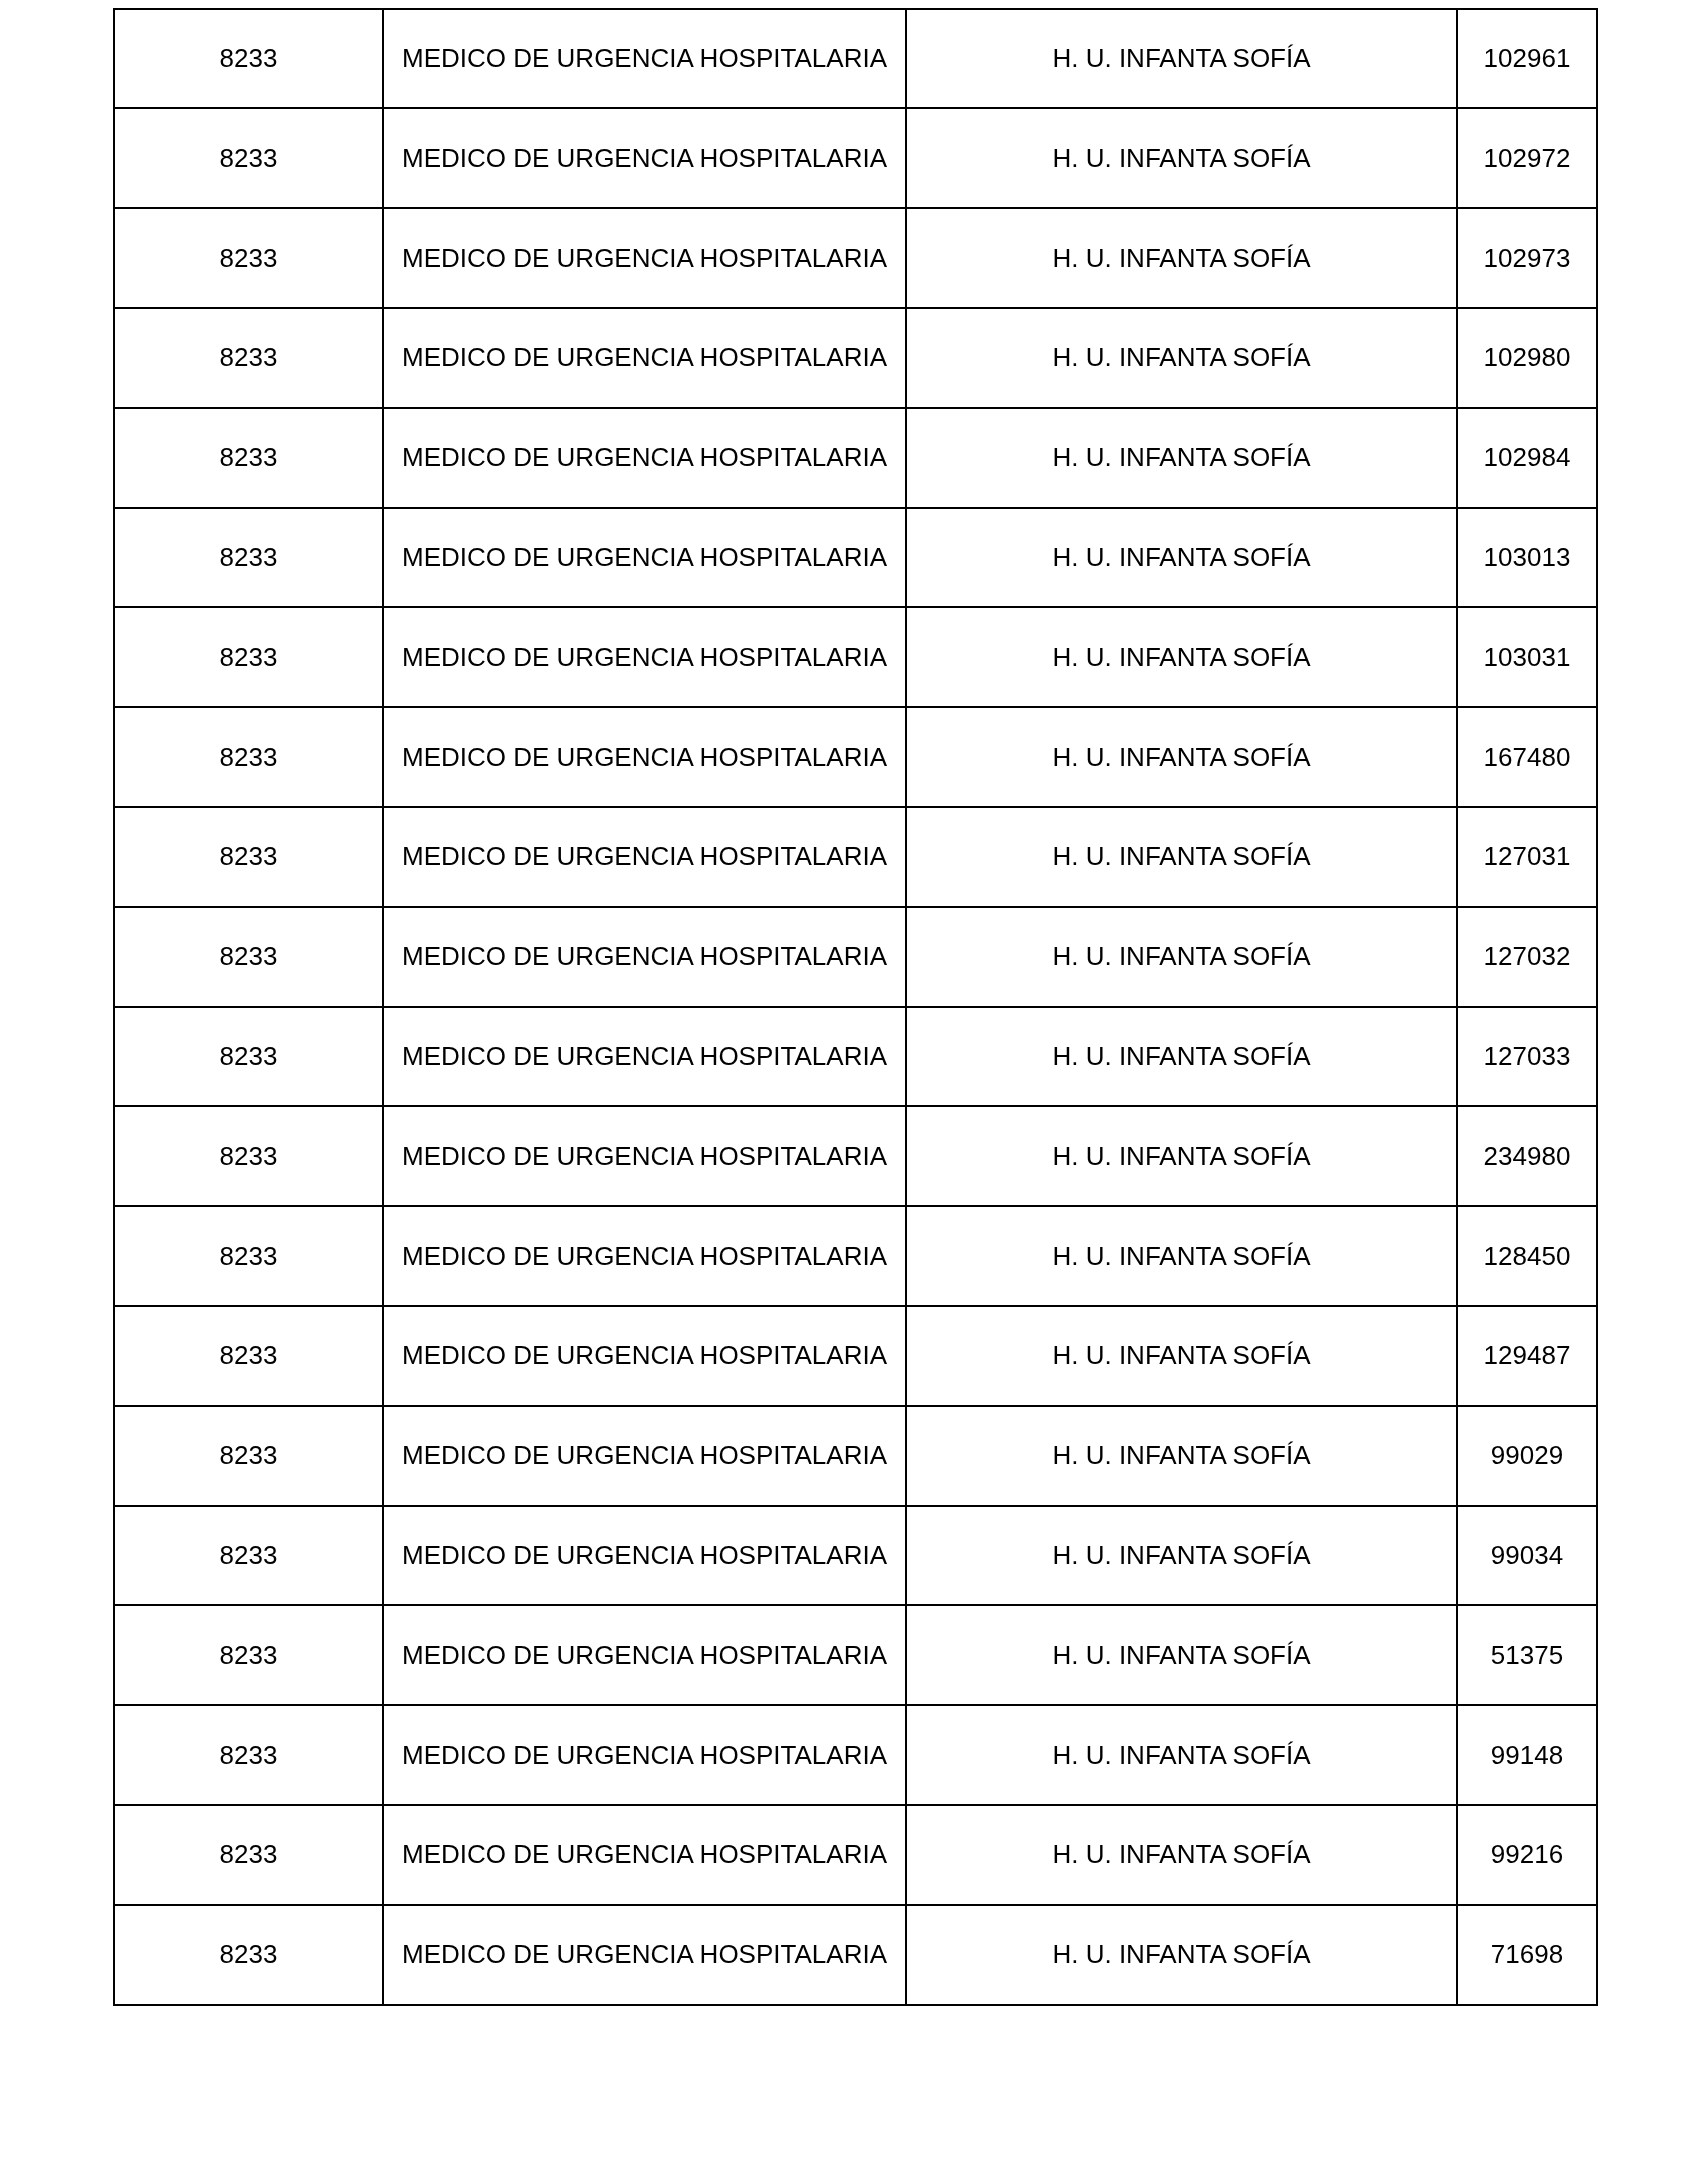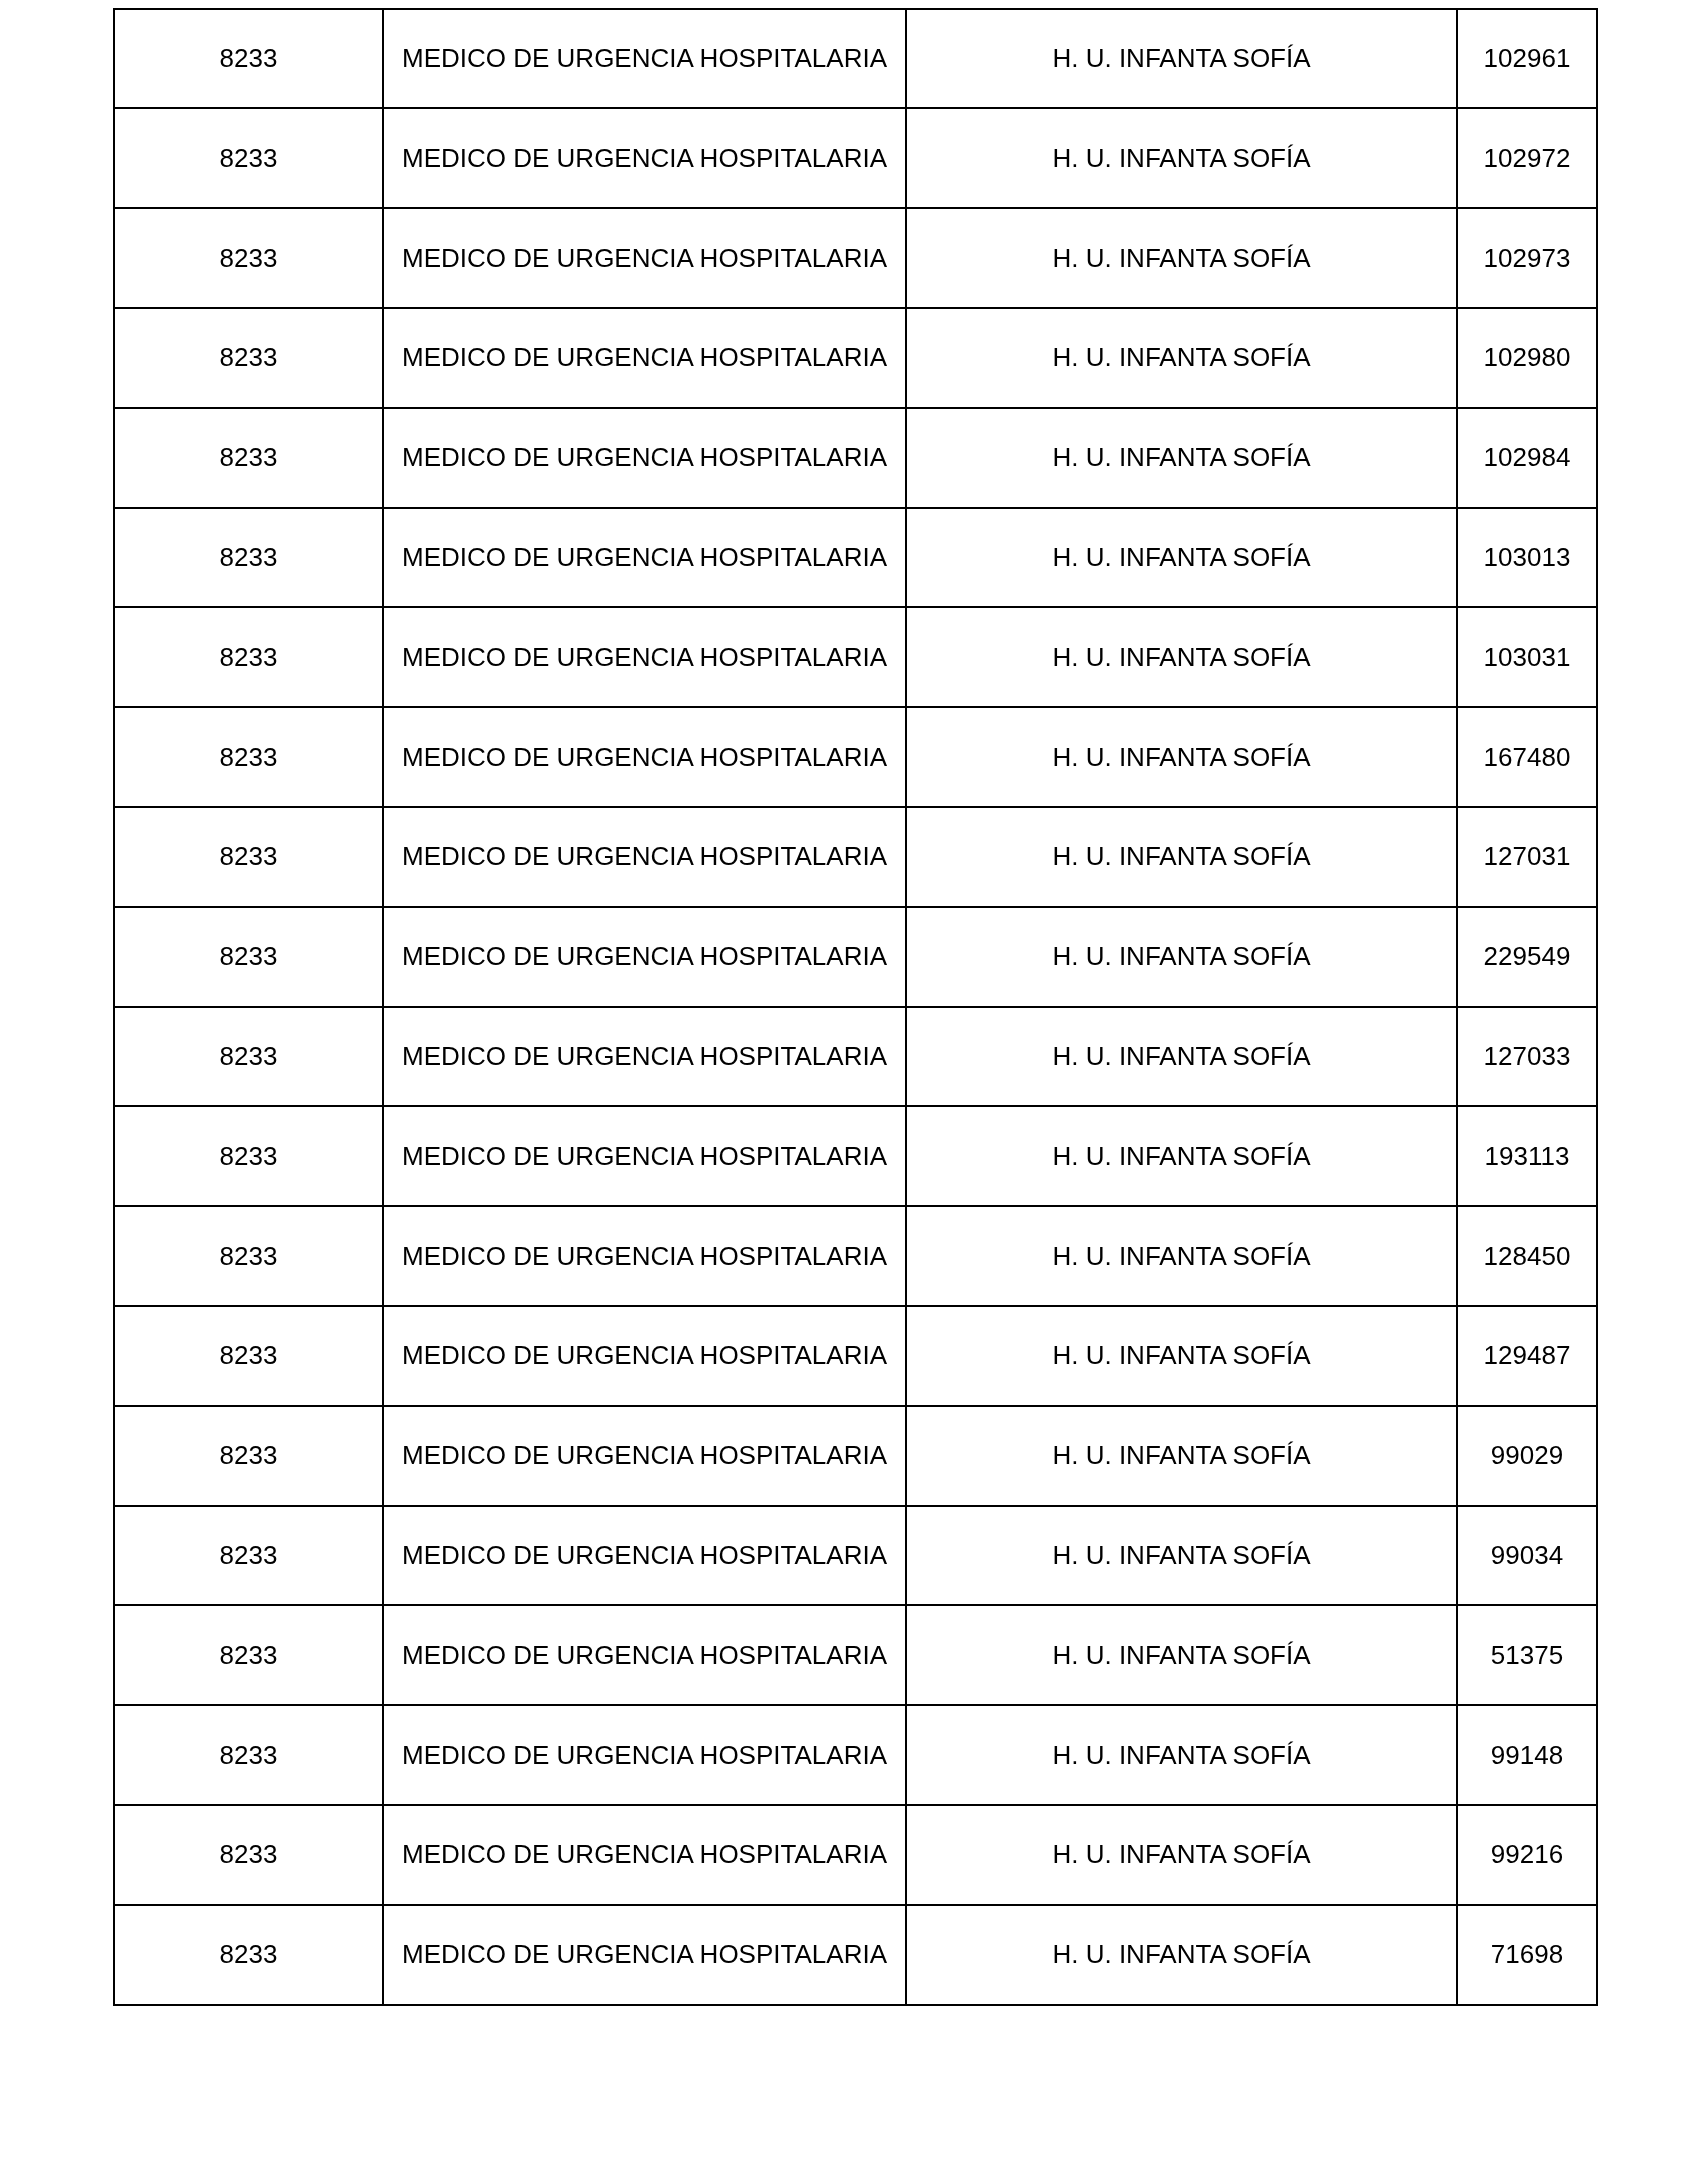--- a/index.html
+++ b/index.html
@@ -107,33 +107,33 @@
         <tr>
           <td>8233</td>
           <td>MEDICO DE URGENCIA HOSPITALARIA</td>
           <td>H. U. INFANTA SOFÍA</td>
           <td>127031</td>
         </tr>
         <tr>
           <td>8233</td>
           <td>MEDICO DE URGENCIA HOSPITALARIA</td>
           <td>H. U. INFANTA SOFÍA</td>
-          <td>229549</td>
+          <td>127032</td>
         </tr>
         <tr>
           <td>8233</td>
           <td>MEDICO DE URGENCIA HOSPITALARIA</td>
           <td>H. U. INFANTA SOFÍA</td>
           <td>127033</td>
         </tr>
         <tr>
           <td>8233</td>
           <td>MEDICO DE URGENCIA HOSPITALARIA</td>
           <td>H. U. INFANTA SOFÍA</td>
-          <td>193113</td>
+          <td>234980</td>
         </tr>
         <tr>
           <td>8233</td>
           <td>MEDICO DE URGENCIA HOSPITALARIA</td>
           <td>H. U. INFANTA SOFÍA</td>
           <td>128450</td>
         </tr>
         <tr>
           <td>8233</td>
           <td>MEDICO DE URGENCIA HOSPITALARIA</td>

